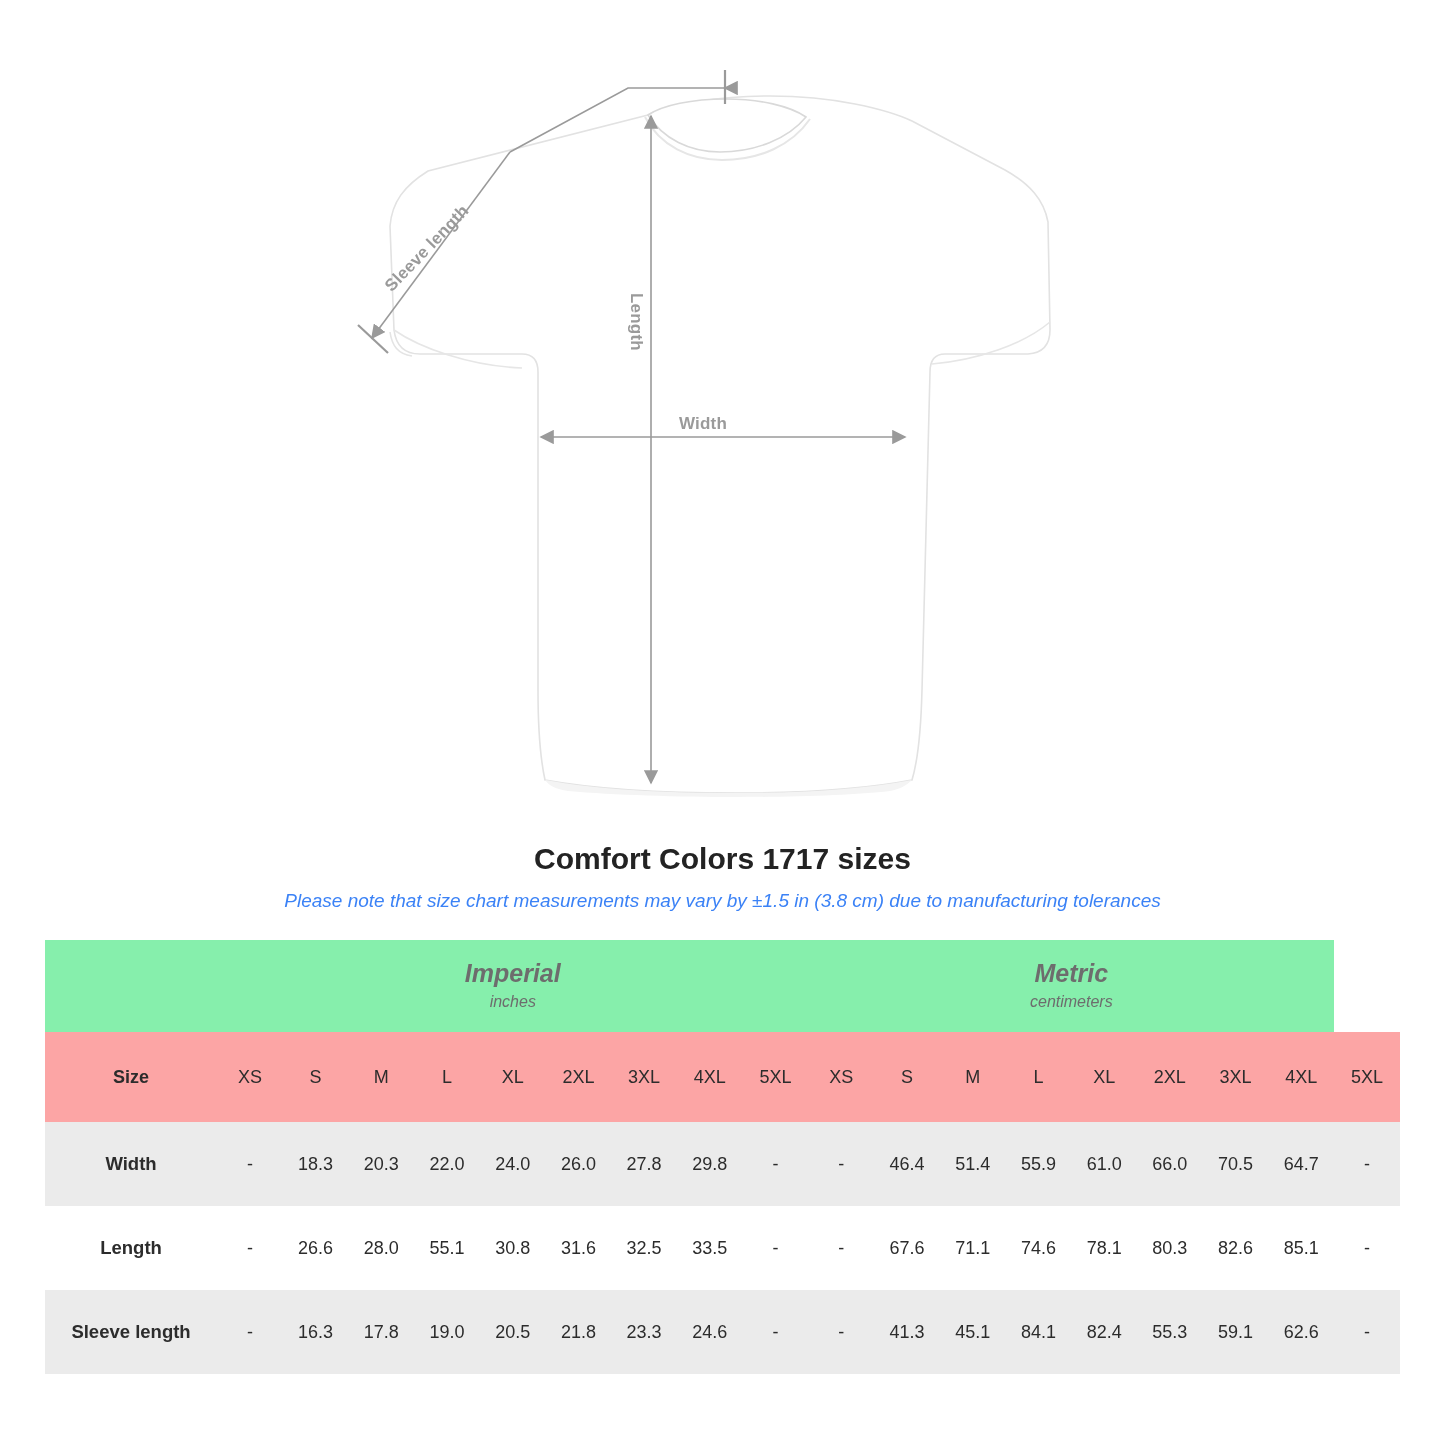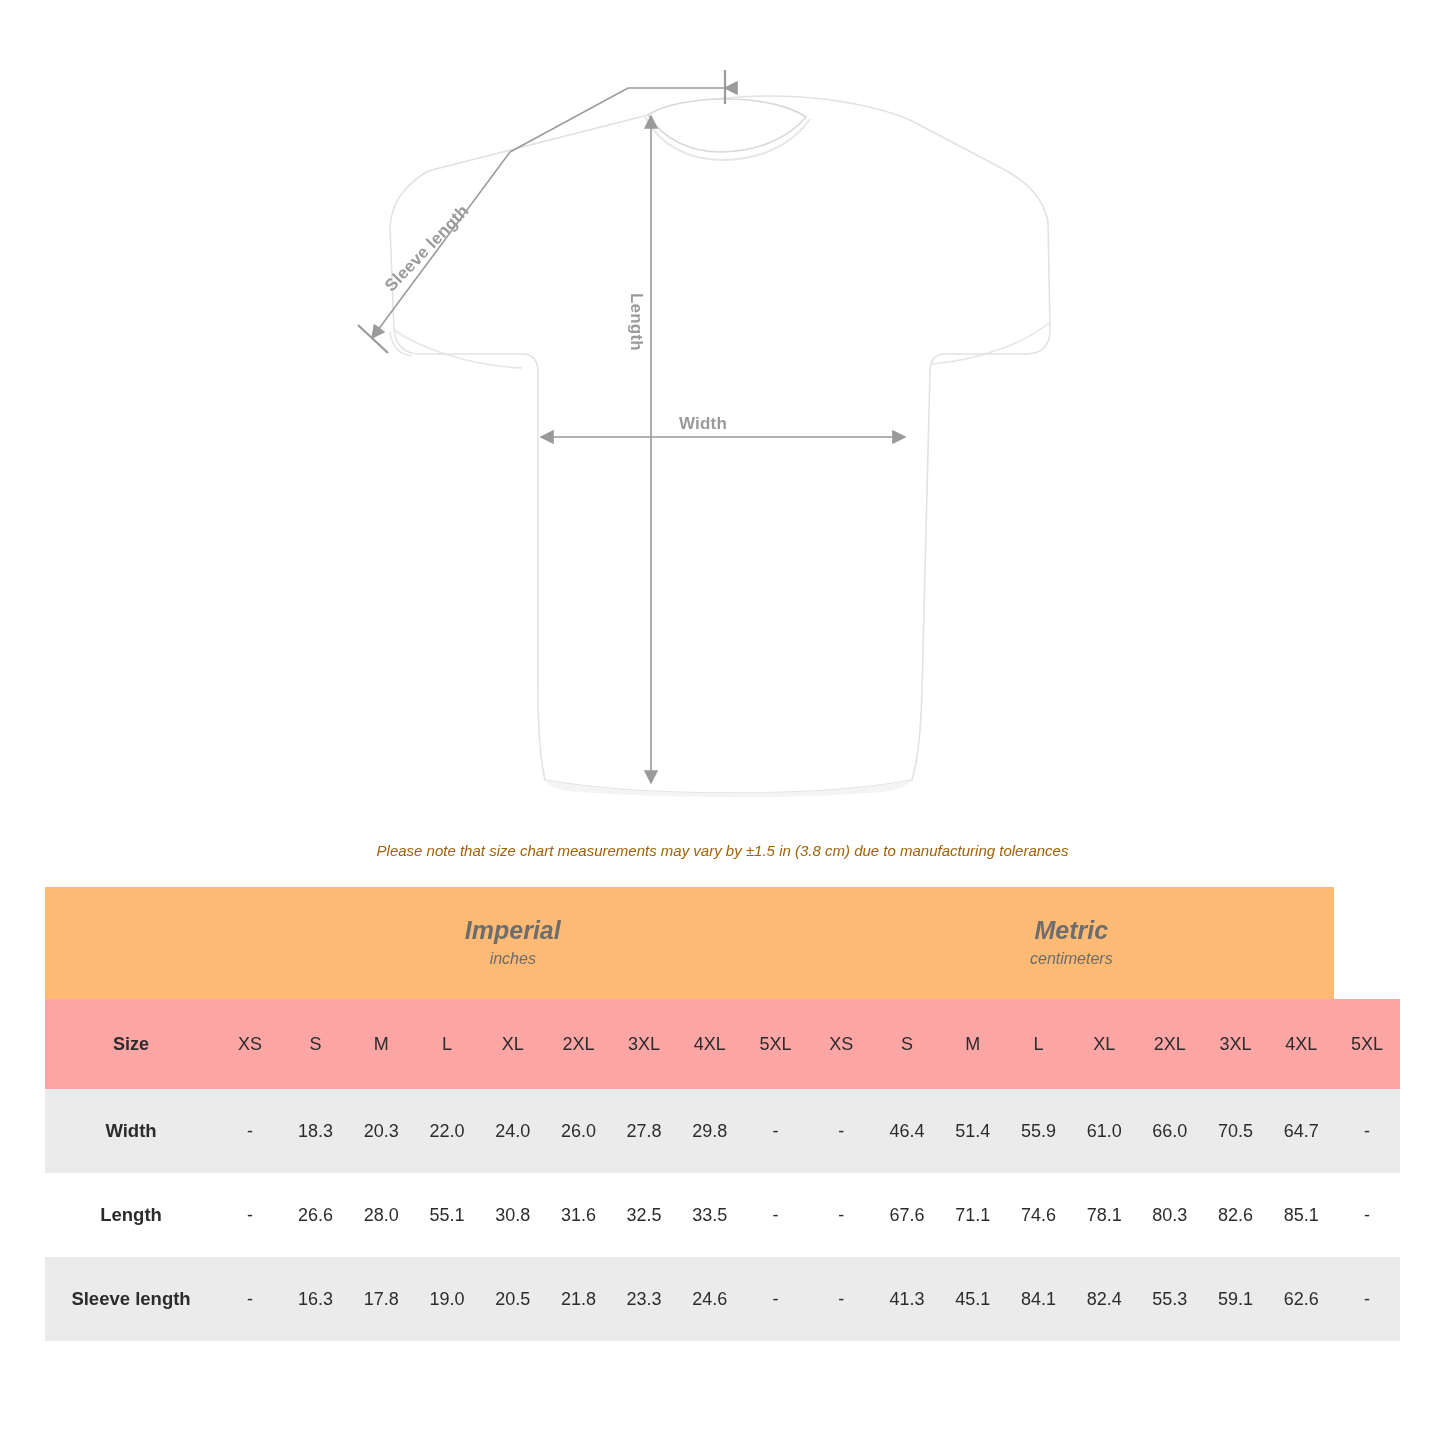--- a/index.html
+++ b/index.html
@@ -61,44 +61,44 @@
     text-align: center;
     margin-top: 12px;
   }
   .chart-title {
     font-size: 30px;
     font-weight: bold;
     color: #232323;
     margin: 0 0 14px 0;
   }
   .chart-note {
-    font-size: 15px;
+    font-size: 19px;
     font-style: italic;
-    color: #a16207;
+    color: #3b82f6;
     margin: 0;
   }
 
   
   .table-wrap {
     margin: 28px 45px 0 45px;
   }
   table.size-table {
     border-collapse: collapse;
     width: 1355px;
     table-layout: fixed;
   }
   table.size-table td, table.size-table th {
     text-align: center;
     vertical-align: middle;
     font-weight: normal;
   }
   
   .unit-row td {
-    background: #fdba74;
-    height: 112px;
+    background: #86efac;
+    height: 92px;
     padding: 0;
   }
   .unit-name {
     font-size: 25px;
     font-style: italic;
     font-weight: bold;
     color: #6d6d6d;
     line-height: 1.25;
   }
   .unit-sub {
@@ -207,20 +207,21 @@
         <path d="M541,437 L905,437" marker-start="url(#arrowStart)" marker-end="url(#arrowEnd)"></path>
       </g>
     </svg>
 
     <div class="dim-label" id="label-width">Width</div>
     <div class="dim-label" id="label-length">Length</div>
     <div class="dim-label" id="label-sleeve">Sleeve length</div>
   </div>
 
   <div class="title-block">
+    <h1 class="chart-title">Comfort Colors 1717 sizes</h1>
     <p class="chart-note">Please note that size chart measurements may vary by ±1.5 in (3.8 cm) due to manufacturing tolerances</p>
   </div>
 
   <div class="table-wrap">
     <table class="size-table">
       <colgroup>
         <col class="label-col">
         <col class="val-col">
           <col class="val-col">
           <col class="val-col">

